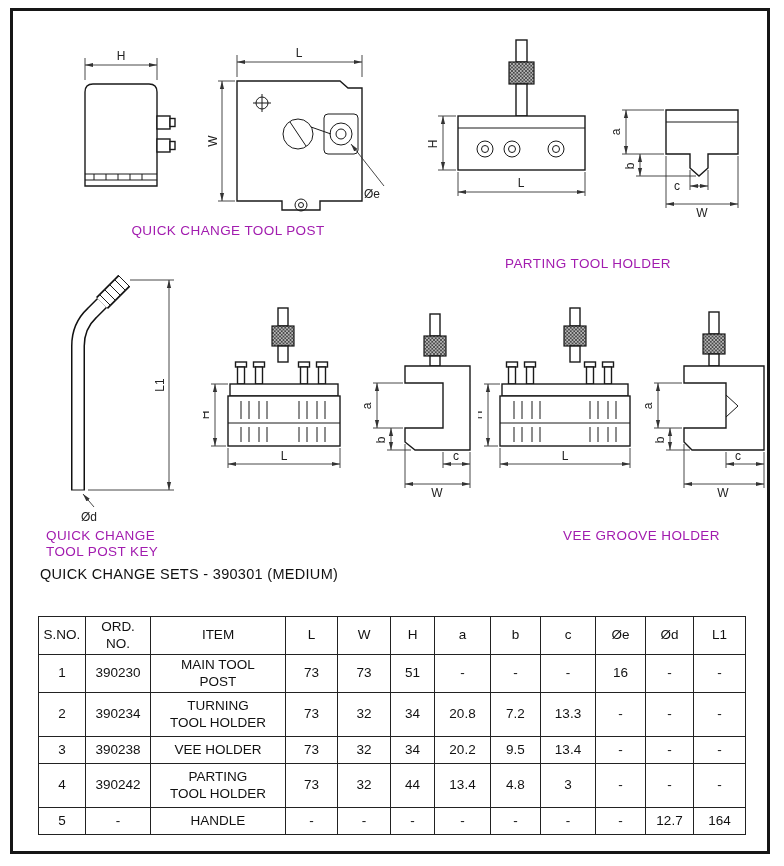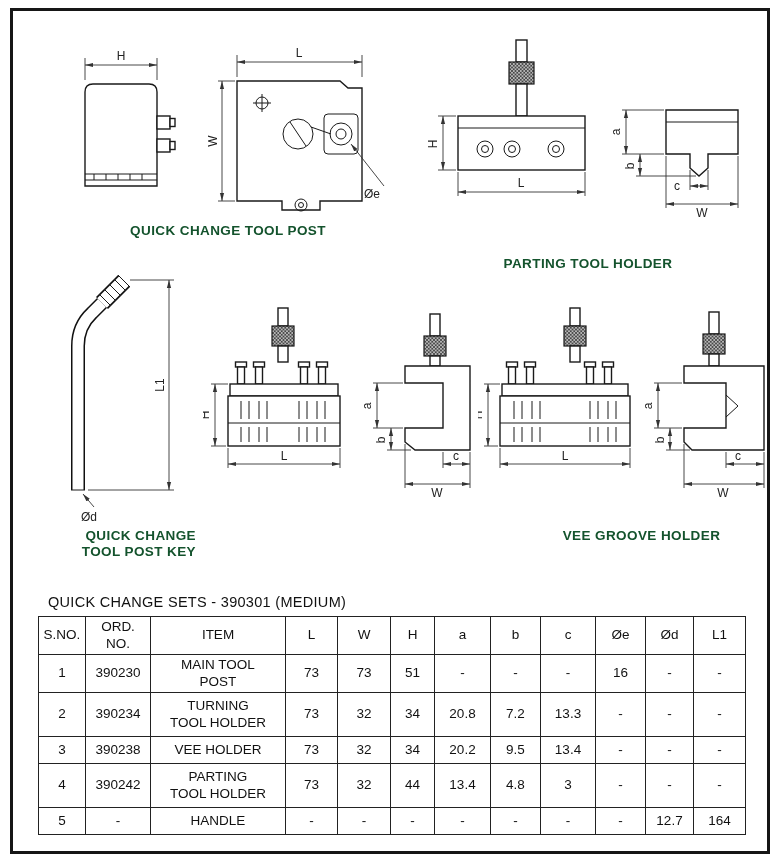--- a/index.html
+++ b/index.html
@@ -1,25 +1,25 @@
 <!DOCTYPE html>
 <html><head>
 <meta charset="utf-8">
 <style>
   html,body { margin:0; padding:0; background:#fff; }
   .page { position:relative; width:784px; height:866px; background:#fff; overflow:hidden;
           font-family:"Liberation Sans", sans-serif; }
   .frame { position:absolute; left:10px; top:8px; width:760px; height:846px;
            border:3px solid #161616; box-sizing:border-box; }
   .drawing { position:absolute; }
-  .caption { position:absolute; font-size:13.5px; color:#14532d; letter-spacing:0.4px;
-             text-align:center; line-height:16px;font-weight:bold; }
-  .caption.left { text-align:right; }
-  .table-title { position:absolute; left:40px; top:594px; font-size:14.5px; color:#111;
-                 letter-spacing:0.3px;margin-left:8px; }
+  .caption { position:absolute; font-size:13.5px; color:#a21caf; letter-spacing:0.4px;
+             text-align:center; line-height:16px; }
+  .caption.left { text-align:left; }
+  .table-title { position:absolute; left:40px; top:566px; font-size:14.5px; color:#111;
+                 letter-spacing:0.3px; }
   .spec-table { position:absolute; left:38px; top:616px; width:708px; border-collapse:collapse;
                 font-size:13.5px; color:#111; table-layout:fixed;padding-left:15px; }
   .spec-table th, .spec-table td { border:1.4px solid #222; text-align:center;
                 vertical-align:middle; padding:1px 1px; line-height:1.2; font-weight:normal; }
   .rh38 { height:38px; } .rh44 { height:44px; } .rh27 { height:27px; }
   
   .outline { fill:#fff; stroke:#1a1a1a; stroke-width:1.4; }
   .thin { fill:none; stroke:#1a1a1a; stroke-width:1; }
   .dim, .ext { stroke:#333; stroke-width:0.9; fill:none; }
   .dimtext { font-family:"Liberation Sans", sans-serif; font-size:12px; fill:#222; }

